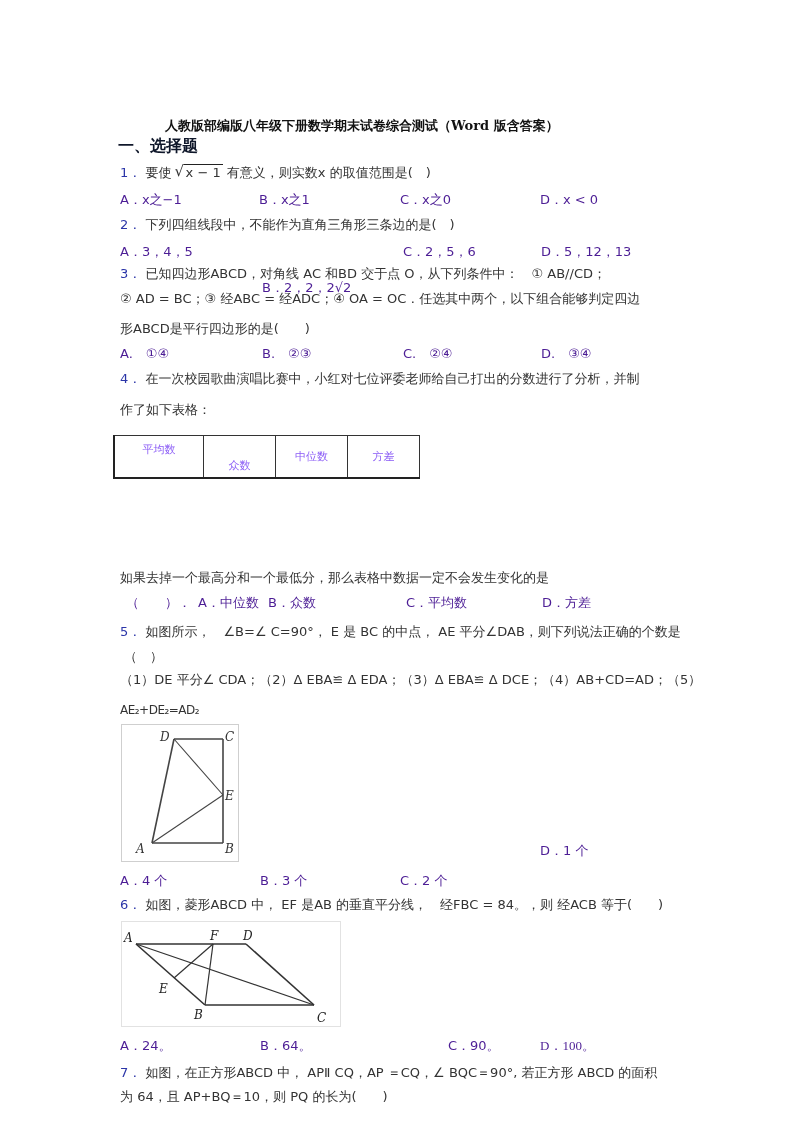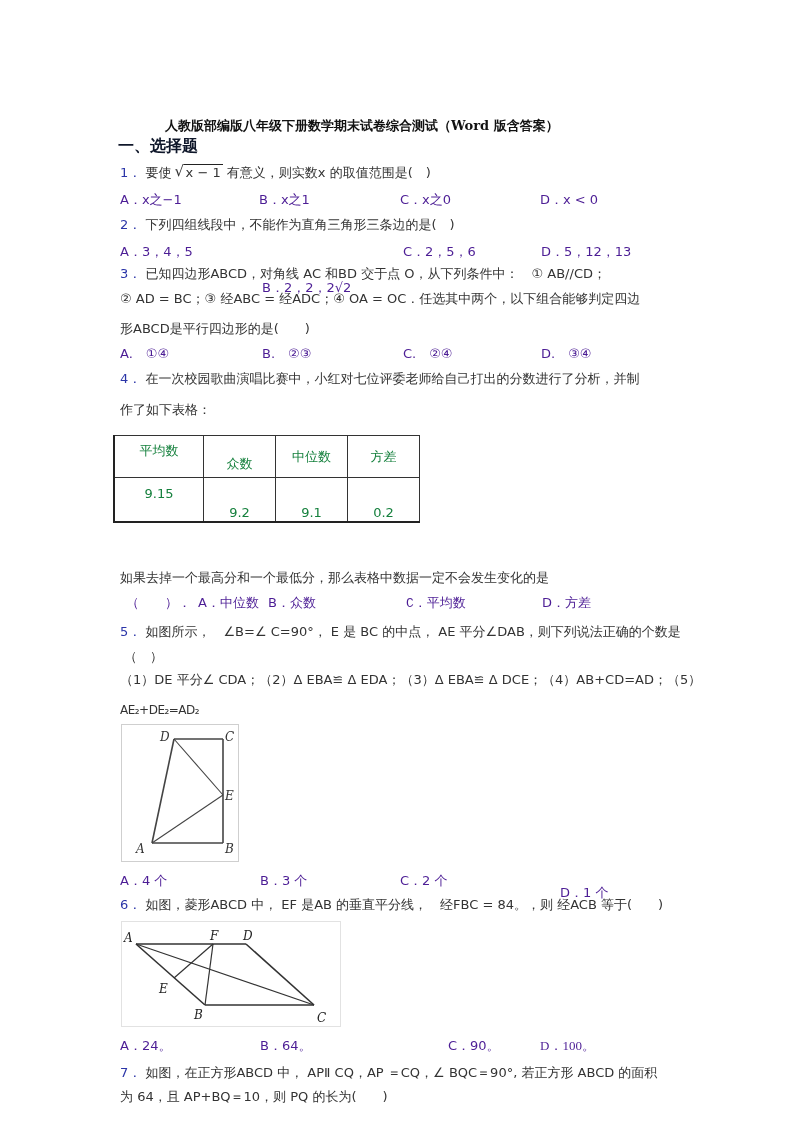--- a/index.html
+++ b/index.html
@@ -6,21 +6,21 @@
   body { width: 800px; height: 1131px; position: relative; overflow: hidden;
          font-family: "DejaVu Sans", sans-serif; color: #222; }
   .abs { position: absolute; white-space: nowrap; }
   .title { left: 165px; top: 117px; font-size: 13px; font-weight: bold; font-family: "DejaVu Serif", serif; color: #111; }
   .section { left: 118px; top: 136px; font-size: 16px; font-weight: bold; color: #0f172a; }
   .q { font-size: 13px; color: #333; }
   .qnum { color: #2b35a8; }
   .opt { font-size: 13px; color: #4c1d95; }
   .sqrt { display: inline-block; border-top: 1px solid #222; padding: 0 2px; margin-left: 1px; position: relative; }
   .sqrt::before { content: "√"; position: absolute; left: -9px; top: -3px; font-size: 15px; }
-  table.stats { position: absolute; left: 113px; top: 435px; border-collapse: collapse; font-size: 13px; color: #15803d; }
+  table.stats { position: absolute; left: 113px; top: 435px; border-collapse: collapse; font-size: 11px; color: #8b5cf6; }
   table.stats td { border: 1px solid #333; text-align: center; }
   table.stats tr.h td { height: 34px; }
   table.stats tr.v td { height: 34px; }
   table.stats { border-left: 2px solid #222; border-bottom: 2px solid #222; }
   .fig { position: absolute; border: 1px solid #cfcfcf; background: #fff; }
 </style>
 </head>
 <body>
 
 <div class="abs title">人教版部编版八年级下册数学期末试卷综合测试（Word 版含答案）</div>
@@ -64,34 +64,28 @@
 <div class="abs q" style="left:120px;top:401px;">作了如下表格：</div>
 
 <table class="stats">
   <tbody>
       <tr class="h">
     <td style="width:86px;vertical-align:top;padding-top:6px">平均数</td>
     <td style="width:69px;vertical-align:bottom;padding-bottom:4px">众数</td>
     <td style="width:69px">中位数</td>
     <td style="width:69px">方差</td>
   </tr>
-  <tr class="v">
-    <td style="vertical-align:top;padding-top:8px">9.15</td>
-    <td style="vertical-align:bottom">9.2</td>
-    <td style="vertical-align:bottom">9.1</td>
-    <td style="vertical-align:bottom">0.2</td>
-  </tr>
 </tbody>
   </table>
 
 <div class="abs q" style="left:120px;top:569px;">如果去掉一个最高分和一个最低分，那么表格中数据一定不会发生变化的是</div>
 <div class="abs opt" style="left:126px;top:594px;">（　　）．</div>
 <div class="abs opt" style="left:198px;top:594px;">A．中位数</div>
 <div class="abs opt" style="left:268px;top:594px;">B．众数</div>
-<div class="abs opt" style="left:406px;top:594px;font-family:Liberation Mono, monospace;">C．平均数</div>
+<div class="abs opt" style="left:406px;top:594px;">C．平均数</div>
 <div class="abs opt" style="left:542px;top:594px;">D．方差</div>
 
 <div class="abs q" style="left:120px;top:623px;">
   <span class="qnum">5．</span>
   <span>如图所示，　∠B=∠ C=90°，  E 是 BC 的中点，  AE 平分∠DAB，则下列说法正确的个数是</span>
 </div>
 <div class="abs q" style="left:124px;top:648px;">（　）</div>
 <div class="abs q" style="left:120px;top:671px;">（1）DE 平分∠ CDA；（2）Δ EBA≌ Δ EDA；（3）Δ EBA≌ Δ DCE；（4）AB+CD=AD；（5）</div>
 <div class="abs q" style="left:120px;top:703px;font-size:12px;letter-spacing:-0.5px">AE₂+DE₂=AD₂</div>
 
@@ -111,21 +105,21 @@
       <text x="103" y="75">E</text>
       <text x="14" y="128">A</text>
       <text x="103" y="128">B</text>
     </g>
   </svg>
 </div>
 
 <div class="abs opt" style="left:120px;top:872px;">A．4 个</div>
 <div class="abs opt" style="left:260px;top:872px;">B．3 个</div>
 <div class="abs opt" style="left:400px;top:872px;">C．2 个</div>
-<div class="abs opt" style="left:540px;top:884px;margin-left:20px;">D．1 个</div>
+<div class="abs opt" style="left:540px;top:842px;">D．1 个</div>
 
 <div class="abs q" style="left:120px;top:896px;">
   <span class="qnum">6．</span>
   <span>如图，菱形ABCD 中，  EF 是AB 的垂直平分线，　经FBC = 84。，则 经ACB 等于(　　)</span>
 </div>
 
 <div class="fig" style="left:121px;top:921px;width:218px;height:104px;border-color:#e2e2e2;">
   <svg width="218" height="104" viewBox="0 0 218 104">
     <g stroke="#333" stroke-width="1.6" fill="none">
       <line x1="14" y1="22" x2="124" y2="22"></line>

